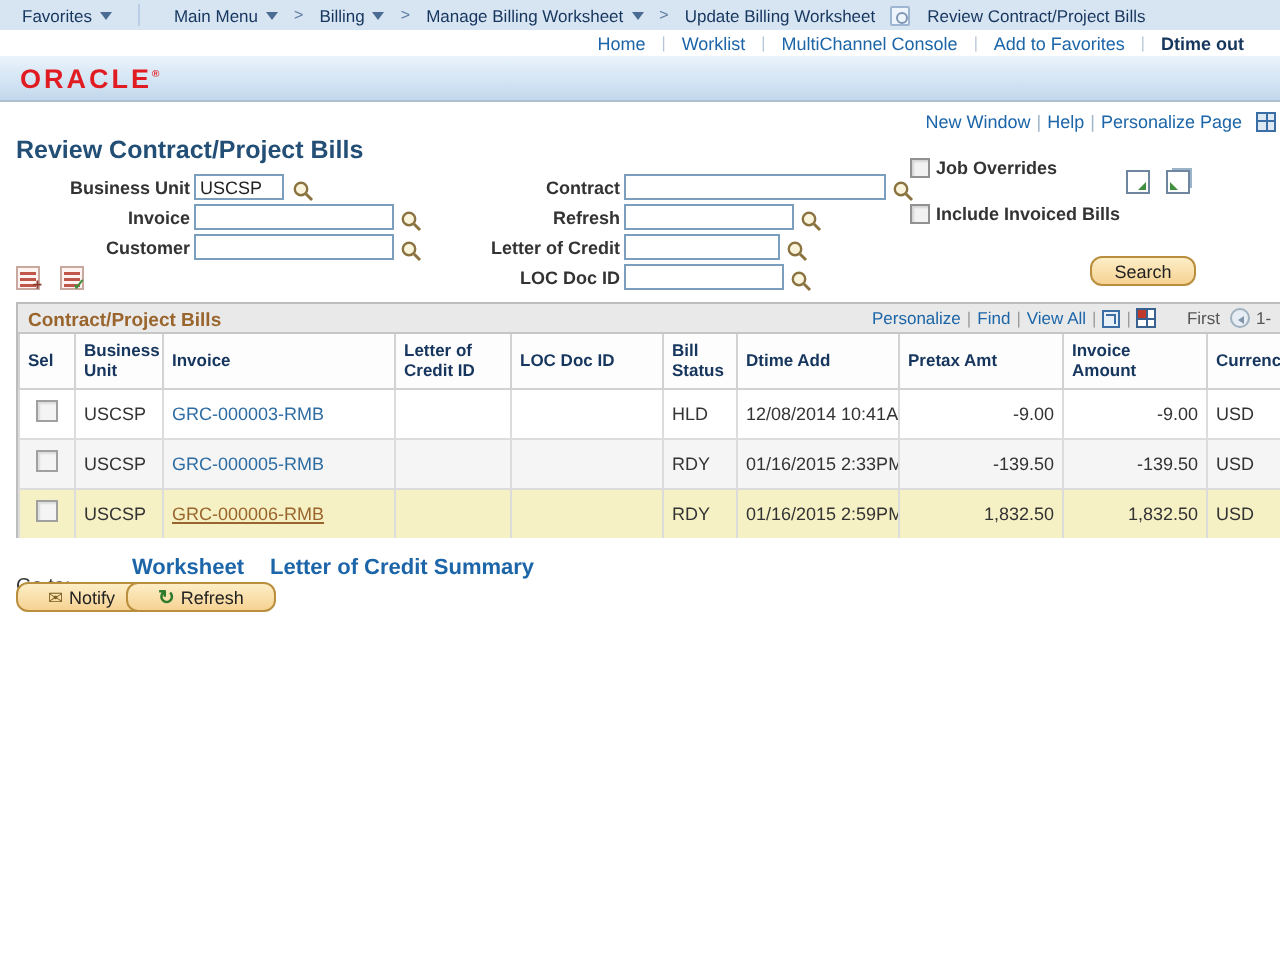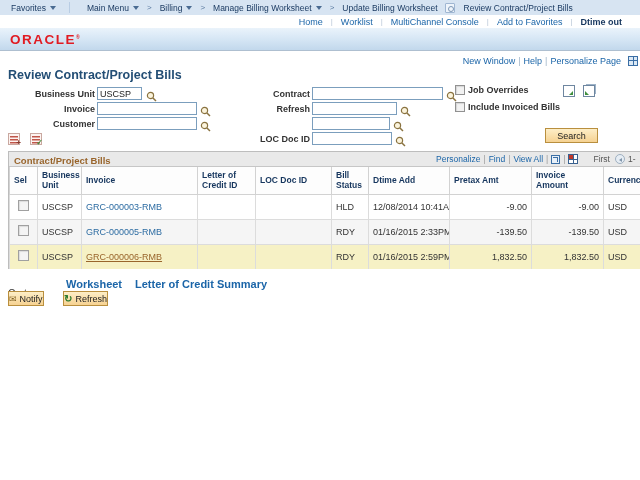--- a/index.html
+++ b/index.html
@@ -64,25 +64,25 @@
 
   
   .flabel { position:absolute; font-size:9px; font-weight:bold; color:#333; text-align:right; height:12px; line-height:12px; }
   .finput { position:absolute; height:13px; border:1px solid #7b9ebd; background:#fff; font-size:9px;
     font-family:"Liberation Sans",sans-serif; padding:0 2px; color:#222; }
   .lookup { position:absolute; width:11px; height:11px; cursor:pointer; }
   .cbrow { position:absolute; display:flex; align-items:center; font-size:9px; font-weight:bold; color:#333; }
   .cbox { width:10px; height:10px; border:1px solid #919191; background:#f2f2f2; margin-right:3px;
     box-shadow:inset 1px 1px 1px rgba(0,0,0,.12); }
   .btn {
-    position:absolute; height:15px; border:1px solid #b98f3e; border-radius:0;
+    position:absolute; height:15px; border:1px solid #b98f3e; border-radius:6px;
     background:linear-gradient(180deg,#fdeec7,#f8d globalization); 
     background:linear-gradient(180deg,#fdeec7,#f6d292);
     font-size:9px; color:#222; font-family:"Liberation Sans",sans-serif;
-    display:inline-flex; align-items:center; justify-content:center; cursor:pointer; padding:0 0;
+    display:inline-flex; align-items:center; justify-content:center; cursor:pointer; padding:0 15px;
   }
   .mini-icon { position:absolute; width:12px; height:12px; cursor:pointer; }
 
   
   .grid-wrap { position:absolute; left:8px; top:151px; width:632px; height:118px; overflow:hidden; }
   .grid-inner { width:650px; border:1px solid #bdbdbd; background:#fff; }
   .grid-titlebar { position:relative; height:15px; background:#e9e9e9; border-bottom:1px solid #c6c6c6;
     line-height:14px; padding:0 5px; white-space:nowrap; }
   .grid-title { font-size:9.5px; font-weight:bold; color:#99652c; }
   .grid-toolbar { position:absolute; left:424px; top:0; height:14px; display:flex; align-items:center;
@@ -244,34 +244,35 @@
         <line x1="7" y1="7" x2="10" y2="10" stroke="#8a7340" stroke-width="1.5"></line>
       </svg></span>
 
   <div class="flabel" style="left:180px;top:103px;width:130px">Refresh</div>
   <input class="finput" style="left: 312px; top: 102px; width: 85px;" value="">
   <span class="lookup" style="left:400px;top:103px"><svg width="11" height="11" viewBox="0 0 11 11">
         <circle cx="4.5" cy="4.5" r="3.1" fill="#fbf4dd" stroke="#8a7340" stroke-width="1.2"></circle>
         <line x1="7" y1="7" x2="10" y2="10" stroke="#8a7340" stroke-width="1.5"></line>
       </svg></span>
 
+  <div class="flabel" style="left:180px;top:118px;width:130px">Letter of Credit</div>
   <input class="finput" style="left: 312px; top: 117px; width: 78px;" value="">
   <span class="lookup" style="left:393px;top:118px"><svg width="11" height="11" viewBox="0 0 11 11">
         <circle cx="4.5" cy="4.5" r="3.1" fill="#fbf4dd" stroke="#8a7340" stroke-width="1.2"></circle>
         <line x1="7" y1="7" x2="10" y2="10" stroke="#8a7340" stroke-width="1.5"></line>
       </svg></span>
 
   <div class="flabel" style="left:180px;top:133px;width:130px">LOC Doc ID</div>
   <input class="finput" style="left: 312px; top: 132px; width: 80px;" value="">
   <span class="lookup" style="left:395px;top:133px"><svg width="11" height="11" viewBox="0 0 11 11">
         <circle cx="4.5" cy="4.5" r="3.1" fill="#fbf4dd" stroke="#8a7340" stroke-width="1.2"></circle>
         <line x1="7" y1="7" x2="10" y2="10" stroke="#8a7340" stroke-width="1.5"></line>
       </svg></span>
 
-  <div class="cbrow" style="left:455px;top:85px">
+  <div class="cbrow" style="left:455px;top:79px">
     <span class="cbox"></span>
     <span>Job Overrides</span>
   </div>
   <div class="cbrow" style="left:455px;top:102px">
     <span class="cbox"></span>
     <span>Include Invoiced Bills</span>
   </div>
 
   <span class="mini-icon sheet-icon" style="left:563px;top:85px"></span>
   <span class="mini-icon sheets-icon" style="left:583px;top:85px"></span>

